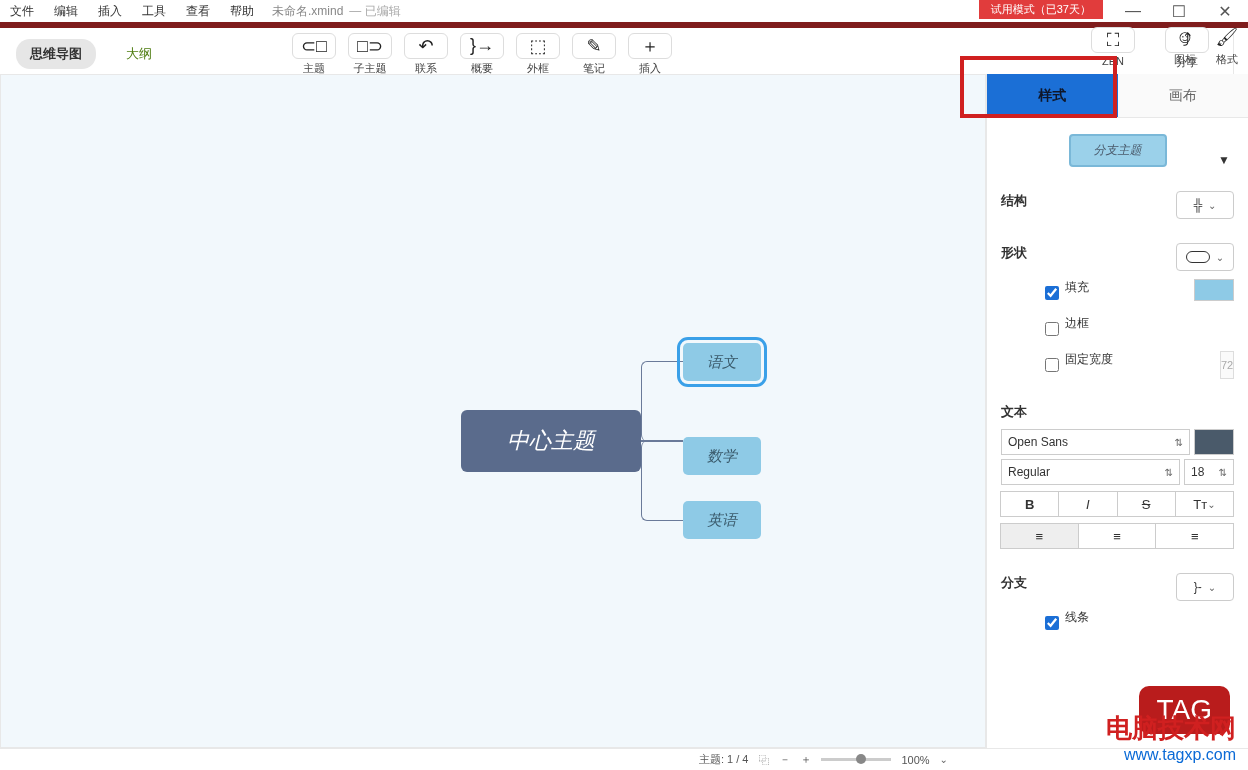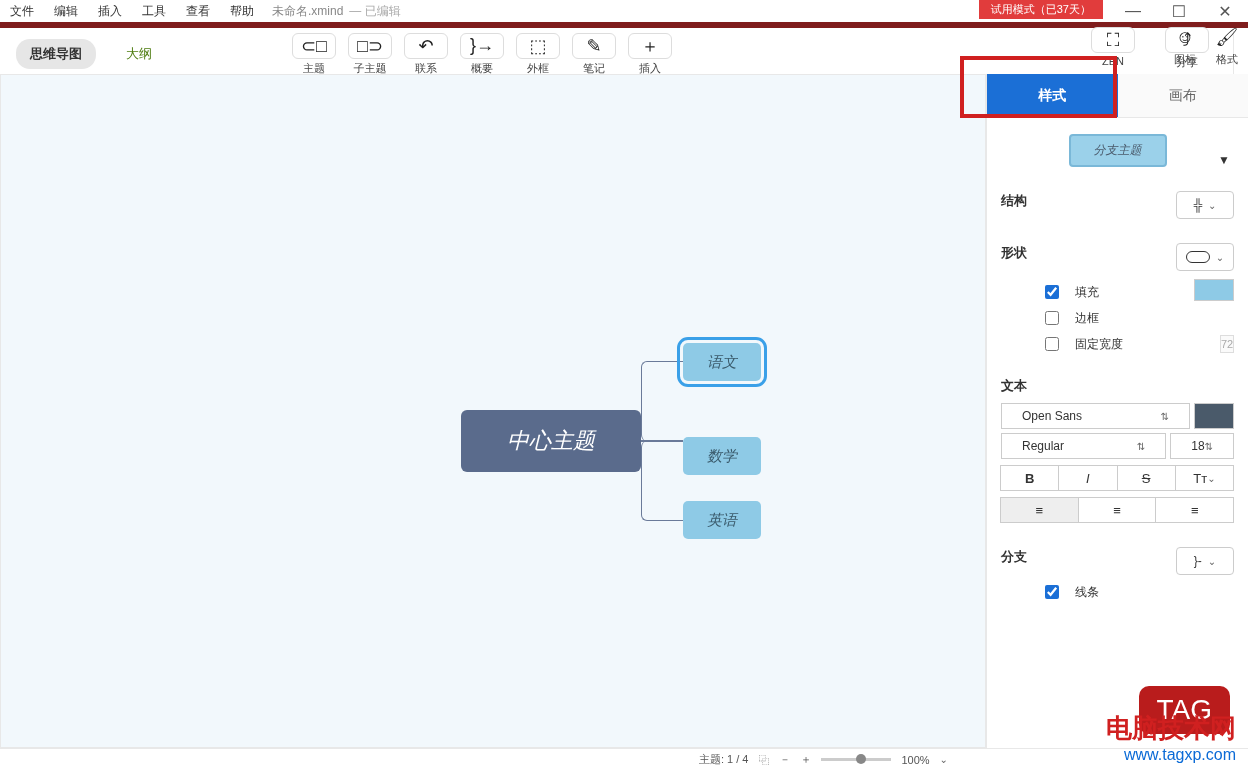--- a/index.html
+++ b/index.html
@@ -25,37 +25,37 @@
 
 .main { position: absolute; top: 74px; left: 0; right: 262px; bottom: 22px; background: #f2f8fc; border:1px solid #e8e8e8; overflow:hidden;}
 .center-topic { position: absolute; left: 460px; top: 335px; width: 180px; height: 62px; background: #5a6b8c; color: #fff; border-radius: 6px; display: flex; align-items: center; justify-content: center; font-size: 22px; font-family: "STKaiti", serif; font-style: italic; }
 .sub-topic { position: absolute; width: 78px; height: 38px; background: #8ecae6; border-radius: 5px; display: flex; align-items: center; justify-content: center; font-size: 15px; color: #3a5a6b; font-family: "STKaiti", serif; font-style: italic;}
 .sub-topic.selected { outline: 3px solid #3aa0e8; outline-offset: 3px; }
 .conn { position: absolute; border: 1.5px solid #6a7a99; border-right: none; border-radius: 6px 0 0 6px;}
 
 .sidepanel { position: absolute; top: 74px; right: 0; width: 262px; bottom: 22px; background: #fff; border-left: 1px solid #e8e8e8; overflow: hidden;}
 .side-tabs { display: flex; height: 44px;}
 .side-tab { flex: 1; display: flex; align-items: center; justify-content: center; font-size: 14px; cursor: pointer; background:#fafafa; border-bottom:1px solid #e8e8e8; color:#666;}
-.side-tab.active { background: #1b6fd6; color: #ffffff; font-weight:bold;}
+.side-tab.active { background: #1b6fd6; color: #0f172a; font-weight:bold;}
 .red-box { position: absolute; top: 56px; left: 960px; width: 157px; height: 62px; border: 4px solid #d02020; z-index: 50; pointer-events:none;}
 
 .panel-body { padding: 10px 14px; font-size: 12px; color: #333; }
 .preview-chip { background:#9bd1ea; border:2px solid #7ab8d8; border-radius:4px; padding:6px 14px; margin:6px auto 14px auto; width:98px; text-align:center; font-family:serif; font-style:italic; color:#4a5a6b;}
 .drop-caret { text-align:right; margin:-28px 4px 10px 0; font-size:12px;}
 .section { margin: 24px 0; }
 .sec-title { font-size: 13px; font-weight: bold; margin-bottom: 8px; }
 .sec-row { display: flex; align-items: center; justify-content: space-between; margin: 8px 0; }
 .picker { border: 1px solid #ccc; border-radius: 4px; height: 28px; min-width: 58px; display: flex; align-items: center; justify-content: center; gap:6px; padding:0 6px; cursor:pointer; font-size:12px;}
 .chev { font-size: 10px; color:#666; }
-.chk { display: flex; align-items: flex-end; gap: 16px; margin: 8px 0; font-size:12px;padding-left:44px;}
-.chk input { width: 14px; height: 18px; accent-color:#1b6fd6;}
+.chk { display: flex; align-items: flex-start; gap: 6px; margin: 8px 0; font-size:12px;padding-left:44px;}
+.chk input { width: 14px; height: 28px; accent-color:#1b6fd6;}
 .swatch { width: 40px; height: 22px; background: #8ecae6; border:1px solid #ccc; cursor:pointer;}
 .numbox { width: 44px; height: 22px; border: 1px solid #ddd; background: #fafafa; text-align: center; font-size: 11px; color: #aaa; }
 .font-row { display:flex; gap:4px; }
-.font-sel { flex:1; border:1px solid #ccc; height:26px; display:flex; align-items:center; padding:0 20px; font-size:12px; justify-content:space-between;}
+.font-sel { flex:1; border:1px solid #ccc; height:26px; display:flex; align-items:center; padding:0 6px; font-size:12px; justify-content:space-between;}
 .color-sw { width:40px; height:26px; background:#4a5a6a; border:1px solid #ccc;}
 .btn-row { display:flex; gap:0; margin-top:6px;}
 .mini-btn { flex:1; border:1px solid #ccc; height:26px; display:flex; align-items:center; justify-content:center; font-size:13px; cursor:pointer; margin-left:-1px;}
 .mini-btn.active { background:#eee;}
 
 .iconbar { position: absolute; top: 22px; right: 0; width: 84px; height: 52px; display:flex;}
 .iconbar .tool-btn { width:42px;}
 
 .statusbar { position: absolute; bottom: 0; left: 0; right: 0; height: 22px; border-top: 1px solid #e8e8e8; display: flex; align-items: center; justify-content: flex-end; font-size: 11px; color: #555; gap: 10px; padding-right: 300px; }
 .slider { width: 70px; height: 3px; background: #ccc; position: relative; }

